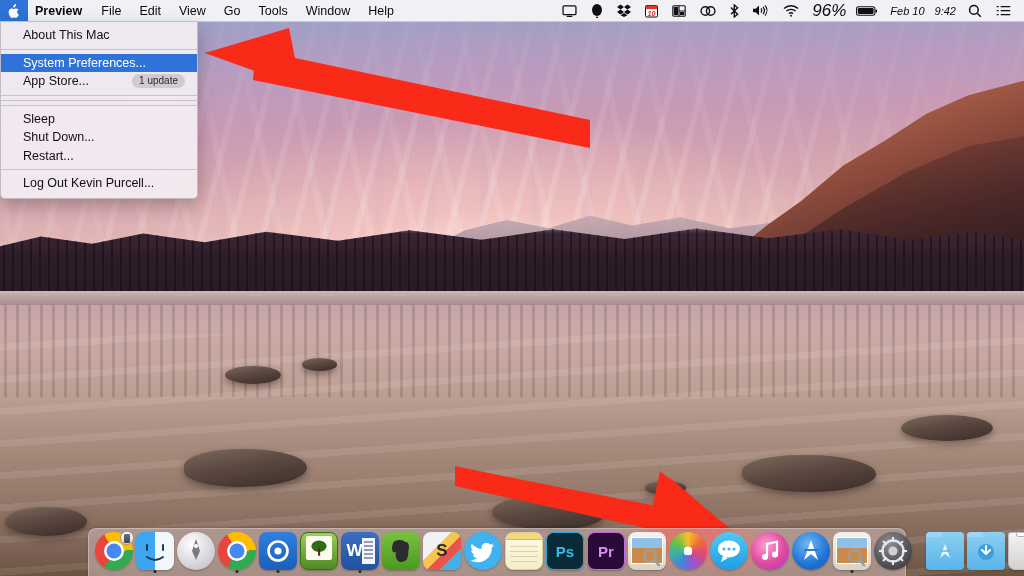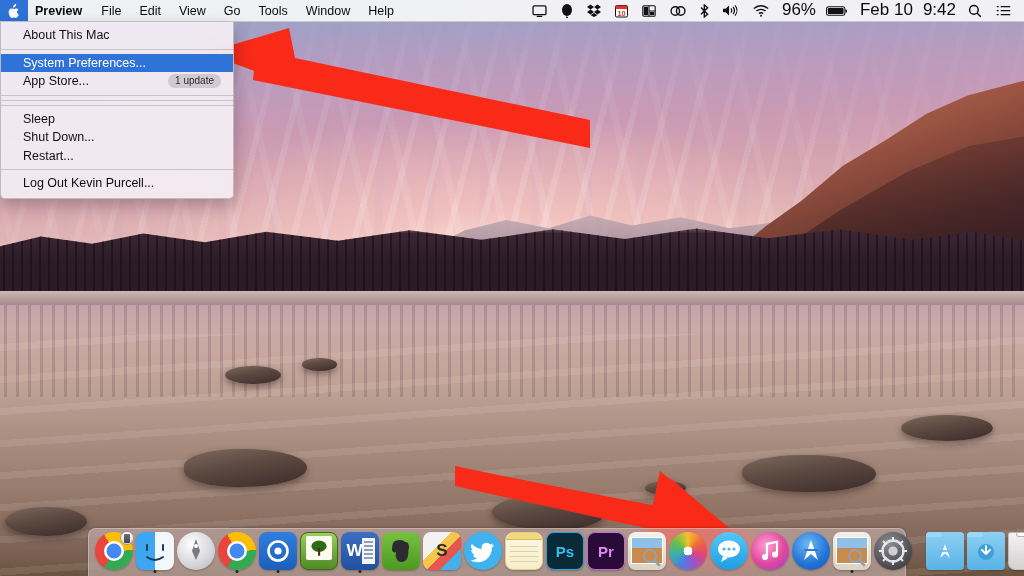--- a/index.html
+++ b/index.html
@@ -99,29 +99,29 @@
     font-size:12.5px; color:#0b0b0b;
     backdrop-filter:saturate(160%) blur(10px);
   }
   .mb-left { display:flex; align-items:center; height:100%; }
   .mb-apple {
     width:28px; height:100%; display:flex; align-items:center; justify-content:center;
     background:#2f72d8; color:#fff; font-size:14px; line-height:1;
   }
   .mb-item { padding:0 9px; height:100%; display:flex; align-items:center; white-space:nowrap; }
   .mb-item.app { font-weight:bold; padding-left:7px; padding-right:10px; }
-  .mb-right { margin-left:auto; display:flex; height:100%; padding-right:6px; gap:0px; }
+  .mb-right { margin-left:auto; display:flex; align-items:center; height:100%; padding-right:6px; gap:0px;font-style:italic; }
   .mb-ico { padding:0 7px; display:flex; align-items:center; justify-content:center; height:100%; }
   .mb-ico svg { display:block; }
-  .mb-txt { padding:0 5px; font-size:17px; white-space:nowrap; }
+  .mb-txt { padding:0 5px; font-size:11px; white-space:nowrap; }
   .batt-pct { padding:0 3px 0 6px; font-size:17px; }
 
   
   .apple-menu {
-    position:absolute; left:0; top:22px; width:234px; z-index:45;
+    position:absolute; left:0; top:22px; width:198px; z-index:45;
     background:rgba(243,238,243,.93);
     backdrop-filter:blur(14px) saturate(150%);
     border:1px solid rgba(120,110,120,.38);
     border-top:none;
     border-radius:0 0 5px 5px;
     box-shadow:0 6px 18px rgba(0,0,0,.26);
     padding:4px 0 5px;
     font-size:12.5px; color:#101010;
   }
   .am-row {

